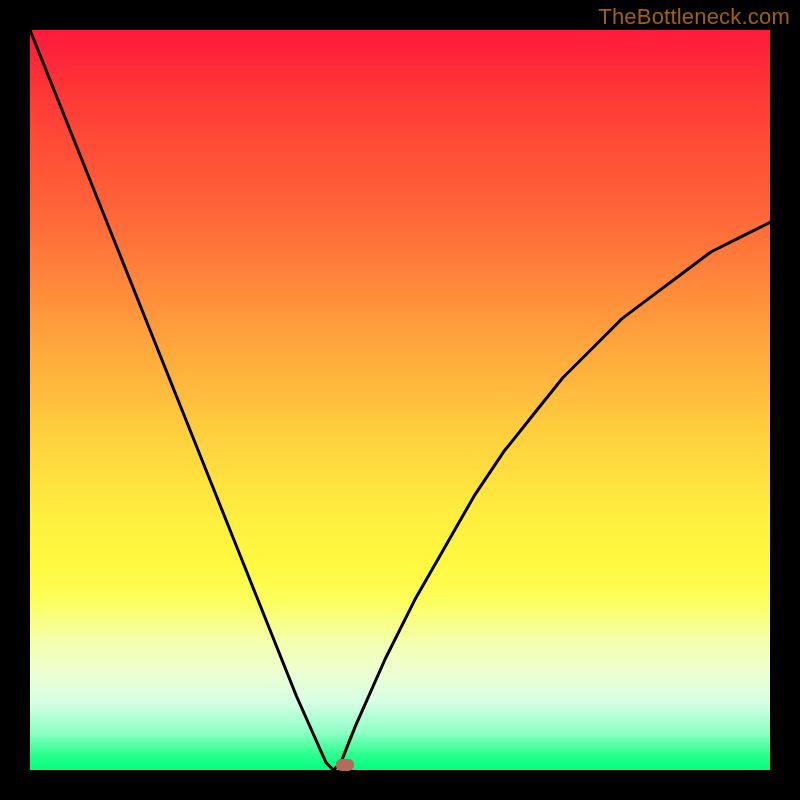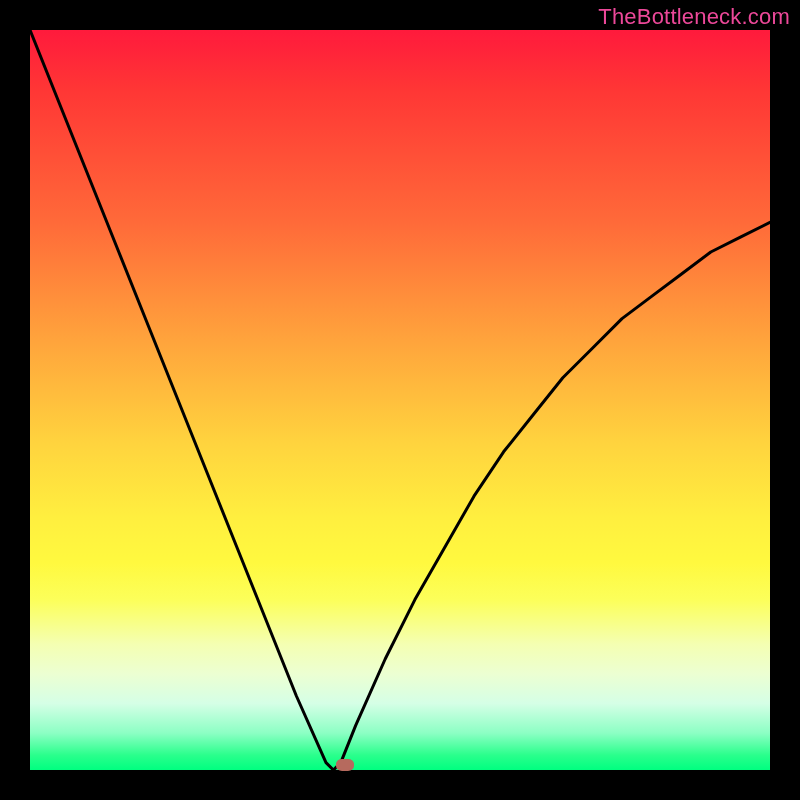--- a/index.html
+++ b/index.html
@@ -16,21 +16,21 @@
     left: 0;
     top: 0;
     width: 800px;
     height: 800px;
     background: #000;
   }
   .watermark {
     position: absolute;
     top: 4px;
     right: 10px;
-    color: #ec4899;
+    color: #a16207;
     font-size: 22px;
     letter-spacing: 0.2px;
     font-weight: 500;
   }
   .plot-area {
     position: absolute;
     left: 30px;
     top: 30px;
     width: 740px;
     height: 740px;

